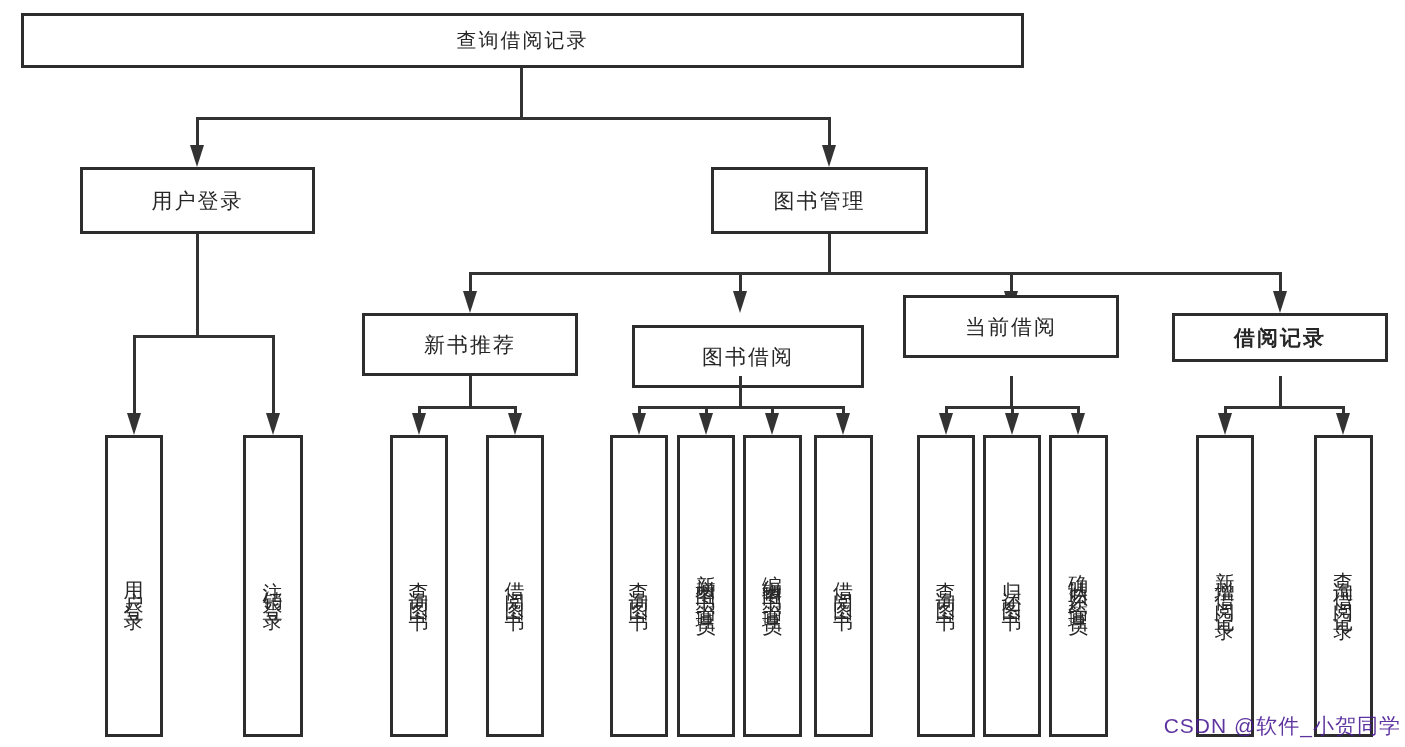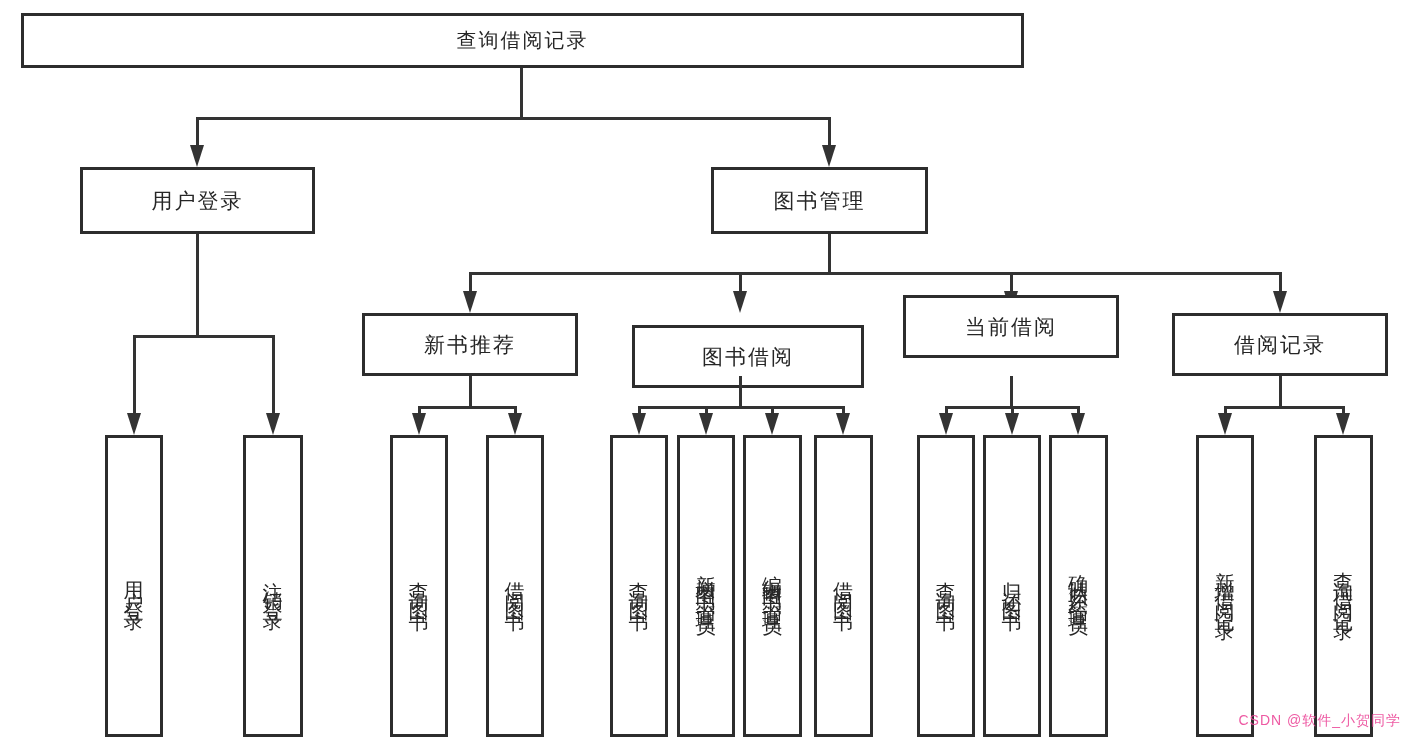--- a/index.html
+++ b/index.html
@@ -11,22 +11,22 @@
   .box.h { font-size:21px; letter-spacing:2px; font-weight:500; }
   .box.h.root { font-size:20px; }
   .box.v span { writing-mode:vertical-rl; text-orientation:mixed; font-size:20px;
                 letter-spacing:10px; font-weight:500; line-height:1; }
   .box.v span.tight { letter-spacing:6px; }
   .vl { position:absolute; width:3px; background:#333333; }
   .hl { position:absolute; height:3px; background:#333333; }
   .arr { position:absolute; width:0; height:0;
          border-left:7px solid transparent; border-right:7px solid transparent;
          border-top:22px solid #333333; }
-  .watermark { position:absolute; top:712px; right:4px; color:#ec4899;
-               font-size:14px; letter-spacing:1px; z-index:5; opacity:.9; }
+  .watermark { position:absolute; top:712px; right:4px; color:#4c1d95;
+               font-size:21px; letter-spacing:1px; z-index:5; opacity:.9; }
 </style>
 </head>
 <body>
 
 <div class="canvas">
 
   <div class="box h root" style="left:21px;top:13px;width:1003px;height:55px;">
     <span>查询借阅记录</span>
   </div>
 
@@ -64,21 +64,21 @@
 
   <div class="box h" style="left:362px;top:313px;width:216px;height:63px;">
     <span>新书推荐</span>
   </div>
   <div class="box h" style="left:632px;top:325px;width:232px;height:63px;">
     <span>图书借阅</span>
   </div>
   <div class="box h" style="left:903px;top:295px;width:216px;height:63px;">
     <span>当前借阅</span>
   </div>
-  <div class="box h" style="left:1172px;top:313px;width:216px;height:63px;">
+  <div class="box h" style="left:1172px;top:313px;width:216px;height:49px;font-weight:bold;">
     <span>借阅记录</span>
   </div>
 
   <div class="vl" style="left:469px;top:376px;height:32px;"></div>
   <div class="hl" style="left:418px;top:406px;width:99px;"></div>
   <div class="vl" style="left:418px;top:406px;height:11px;"></div>
   <div class="vl" style="left:514px;top:406px;height:11px;"></div>
   <div class="arr" style="left:412px;top:413px;"></div>
   <div class="arr" style="left:508px;top:413px;"></div>
 

